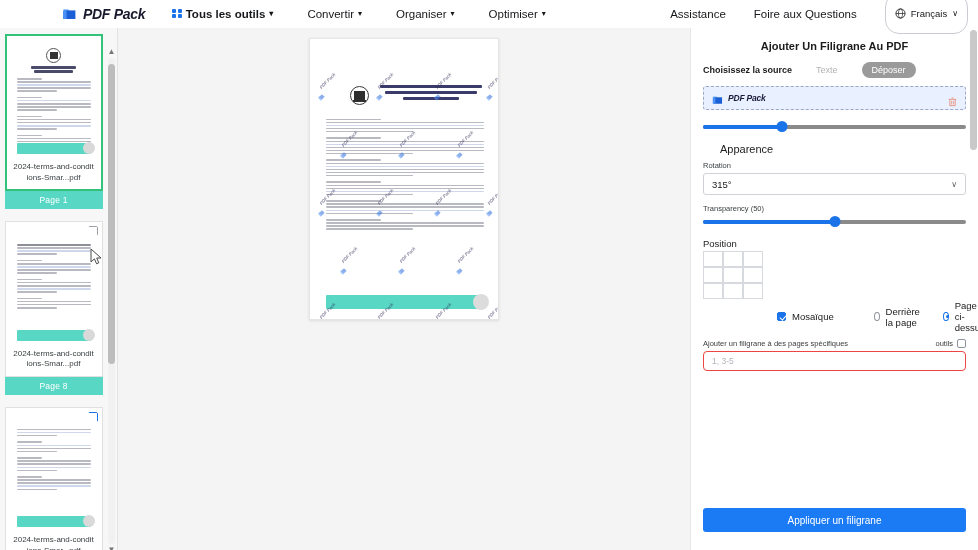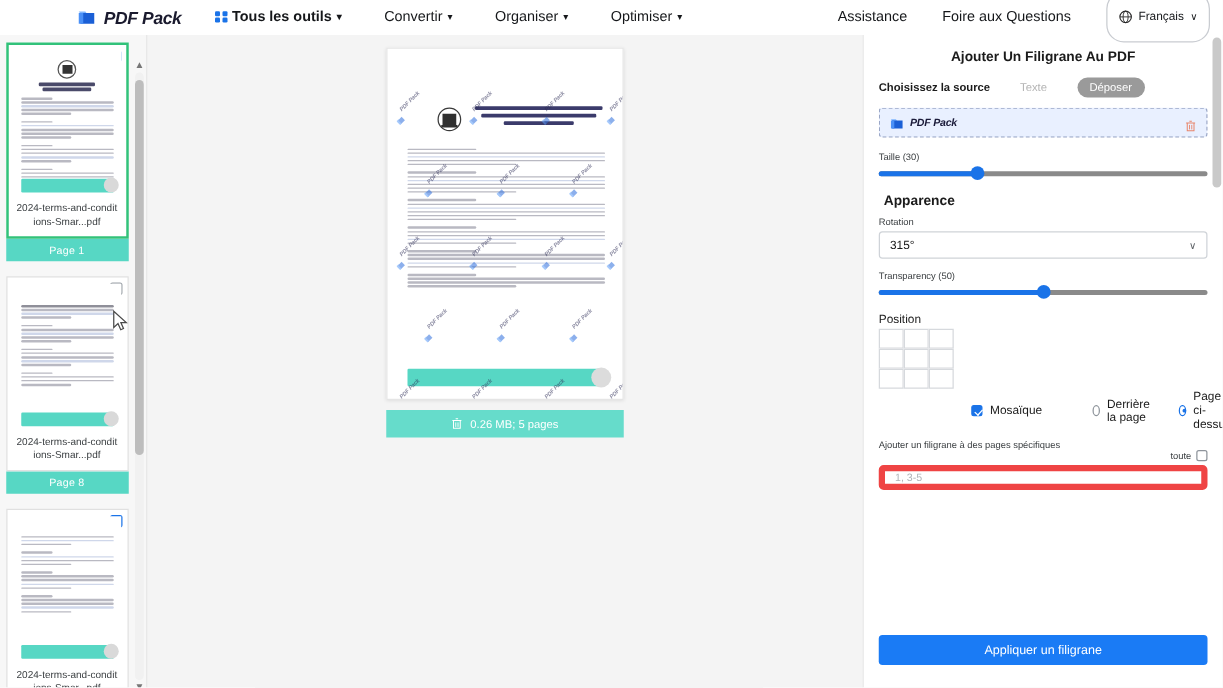--- a/index.html
+++ b/index.html
@@ -163,45 +163,45 @@
     padding: 0 8px; margin-bottom: 11px;
   }
   .dz-brand { display: flex; align-items: center; gap: 4px; }
   .dz-name { font-size: 8.5px; font-weight: bold; font-style: italic; color: #1b1b3a; letter-spacing: -0.2px; }
   .dz-trash { margin-left: auto; width: 9px; height: 10px; cursor: pointer; }
   .field-label { font-size: 7.5px; color: #3c4043; margin-bottom: 3px; }
   .slider { position: relative; height: 12px; margin-bottom: 10px; cursor: pointer; }
   .slider .rail { position: absolute; top: 4px; left: 0; right: 0; height: 4px; background: #8a8a8a; border-radius: 2px; }
   .slider .fill { position: absolute; top: 4px; left: 0; height: 4px; background: #1a73e8; border-radius: 2px; }
   .slider .knob { position: absolute; top: 0; width: 11px; height: 11px; border-radius: 50%; background: #1a73e8; transform: translateX(-50%); }
-  .section-h { font-size: 11px; font-weight: bold; color: #1b1b1b; margin: 4px 0 6px 4px; }
+  .section-h { font-size: 11px; font-weight: normal; color: #1b1b1b; margin: 4px 0 6px 17px; }
   .select {
     height: 22px; border: 1px solid #cfd3d8; border-radius: 3px;
     display: flex; align-items: center; padding: 0 8px;
     font-size: 9.5px; color: #1b1b1b; margin-bottom: 9px;
     background: #fff; cursor: pointer;
   }
   .select .sel-caret { margin-left: auto; font-size: 8px; color: #5f6368; }
   .pos-wrap { display: flex; gap: 14px; margin-top: 2px; }
   .pos-grid { display: grid; grid-template-columns: repeat(3, 20px); grid-template-rows: repeat(3, 16px); }
   .pos-cell { border: 1px solid #d6d9dd; margin: -0.5px 0 0 -0.5px; cursor: pointer; background: #fff; }
   .opts { display: flex; gap: 20px; padding-top: 1px; margin-top: 48px; }
   .opt { display: flex; align-items: center; gap: 6px; font-size: 9.5px; color: #1b1b1b; cursor: pointer; }
   .cb { width: 9px; height: 9px; border-radius: 2px; border: 1px solid #1a73e8; background: #1a73e8; position: relative; }
   .cb::after { content: ""; position: absolute; left: 2.5px; top: 0.5px; width: 2.5px; height: 5px; border: solid #fff; border-width: 0 1.4px 1.4px 0; transform: rotate(42deg); }
   .rb { width: 9px; height: 9px; border-radius: 50%; border: 1px solid #8e949b; background: #fff; position: relative; }
   .rb.on { border-color: #1a73e8; }
   .rb.on::after { content: ""; position: absolute; left: 1.7px; top: 1.7px; width: 3.6px; height: 3.6px; border-radius: 50%; background: #1a73e8; }
   .opt-gap { height: 7px; }
-  .pages-row { display: flex; align-items: flex-start; margin-top: 6px; flex-direction: column; }
+  .pages-row { display: flex; align-items: flex-end; margin-top: 6px; }
   .pages-label { font-size: 7.5px; color: #3c4043; }
   .toute { margin-left: auto; display: flex; align-items: center; gap: 4px; font-size: 7.5px; color: #3c4043; cursor: pointer; }
   .cb-empty { width: 9px; height: 9px; border-radius: 2px; border: 1px solid #8e949b; background: #fff; }
   .pages-input {
-    margin-top: 3px; height: 20px; border: 5px solid #ef4444; border-radius: 4px;
+    margin-top: 3px; height: 20px; border: 1px solid #ef4444; border-radius: 4px;
     display: flex; align-items: center; padding: 0 8px;
     font-size: 8.5px; color: #b0b4b9; background: #fff; cursor: text;
   }
   .apply-btn {
     position: absolute; left: 12px; right: 12px; bottom: 18px;
     height: 24px; background: #1a7bf5; color: #fff;
     border-radius: 3px; display: flex; align-items: center; justify-content: center;
     font-size: 10px; cursor: pointer;
   }
   .panel-sb { position: absolute; top: 2px; right: 1px; width: 7px; bottom: 2px; }
@@ -545,29 +545,20 @@
                 <span class="wm-ico"></span>
                 <span class="wm-txt">PDF Pack</span>
               </div>
               <div class="wm" style="left: 172px; top: 282px; transform: rotate(-45deg);">
                 <span class="wm-ico"></span>
                 <span class="wm-txt">PDF Pack</span>
               </div>
             </div>
         </div>
 
-        <div class="file-bar">
-          <span class="trash">
-            <svg viewBox="0 0 10 11" width="9" height="10">
-              <path d="M1 2.6 h8 M3.9 1 h2.2 M2 2.6 v7 h6 v-7" fill="none" stroke="#ffffff" stroke-width="0.9"></path>
-              <path d="M4 4.3 v4 M6 4.3 v4" stroke="#ffffff" stroke-width="0.8"></path>
-            </svg>
-          </span>
-          <span>0.26 MB; 5 pages</span>
-        </div>
       </div>
     </div>
 
     <div class="panel">
       <div class="panel-title">Ajouter Un Filigrane Au PDF</div>
 
       <div class="source-row">
         <span class="source-label">Choisissez la source</span>
         <span class="tab">Texte</span>
         <span class="tab active">Déposer</span>
@@ -585,21 +576,20 @@
           <span class="dz-name">PDF Pack</span>
         </span>
         <span class="dz-trash">
           <svg viewBox="0 0 10 11" width="9" height="10">
             <path d="M1 2.6 h8 M3.9 1 h2.2 M2 2.6 v7 h6 v-7" fill="none" stroke="#e8846b" stroke-width="0.9"></path>
             <path d="M4 4.3 v4 M6 4.3 v4" stroke="#e8846b" stroke-width="0.8"></path>
           </svg>
         </span>
       </div>
 
-      <div class="field-label">Taille (30)</div>
       <div class="slider">
         <div class="rail"></div>
         <div class="fill" id="size-fill" style="width: 30%;"></div>
         <div class="knob" id="size-knob" style="left: 30%;"></div>
       </div>
 
       <div class="section-h">Apparence</div>
 
       <div class="field-label">Rotation</div>
       <div class="select">
@@ -641,21 +631,21 @@
           <div class="opt">
             <span class="rb on"></span>
             <span>Page ci-dessus</span>
           </div>
         </div>
       </div>
 
       <div class="pages-row">
         <span class="pages-label">Ajouter un filigrane à des pages spécifiques</span>
         <span class="toute">
-          <span>toute</span>
+          <span>outils</span>
           <span class="cb-empty"></span>
         </span>
       </div>
       <div class="pages-input">1, 3-5</div>
 
       <div class="apply-btn">Appliquer un filigrane</div>
 
       <div class="panel-sb">
         <div class="pt"></div>
       </div>

